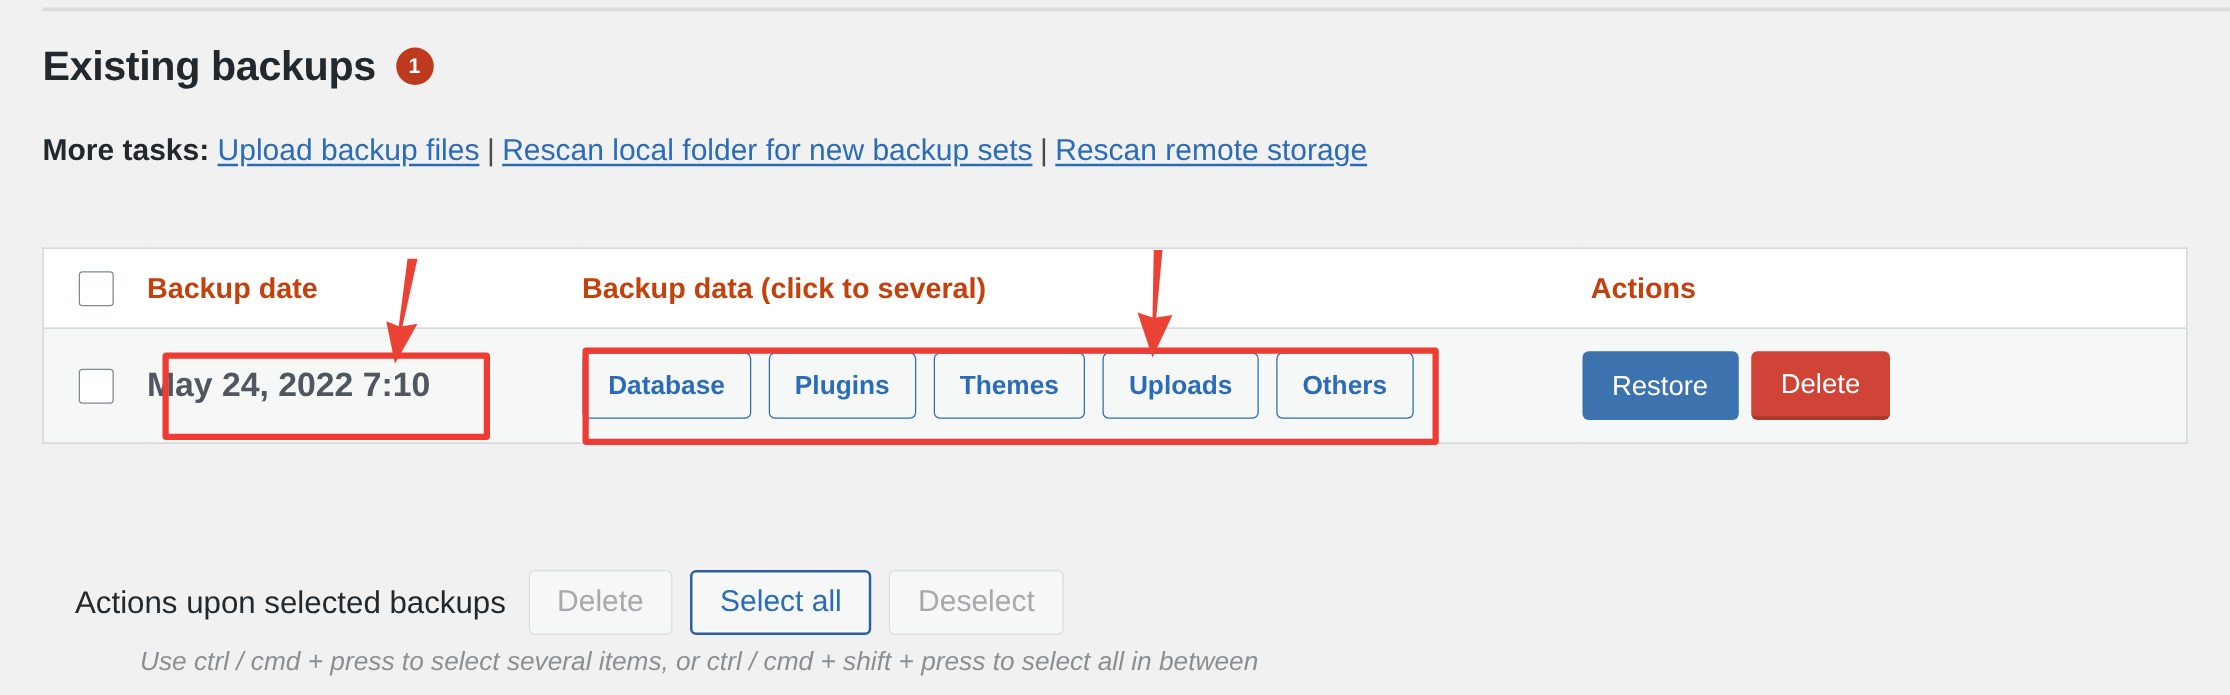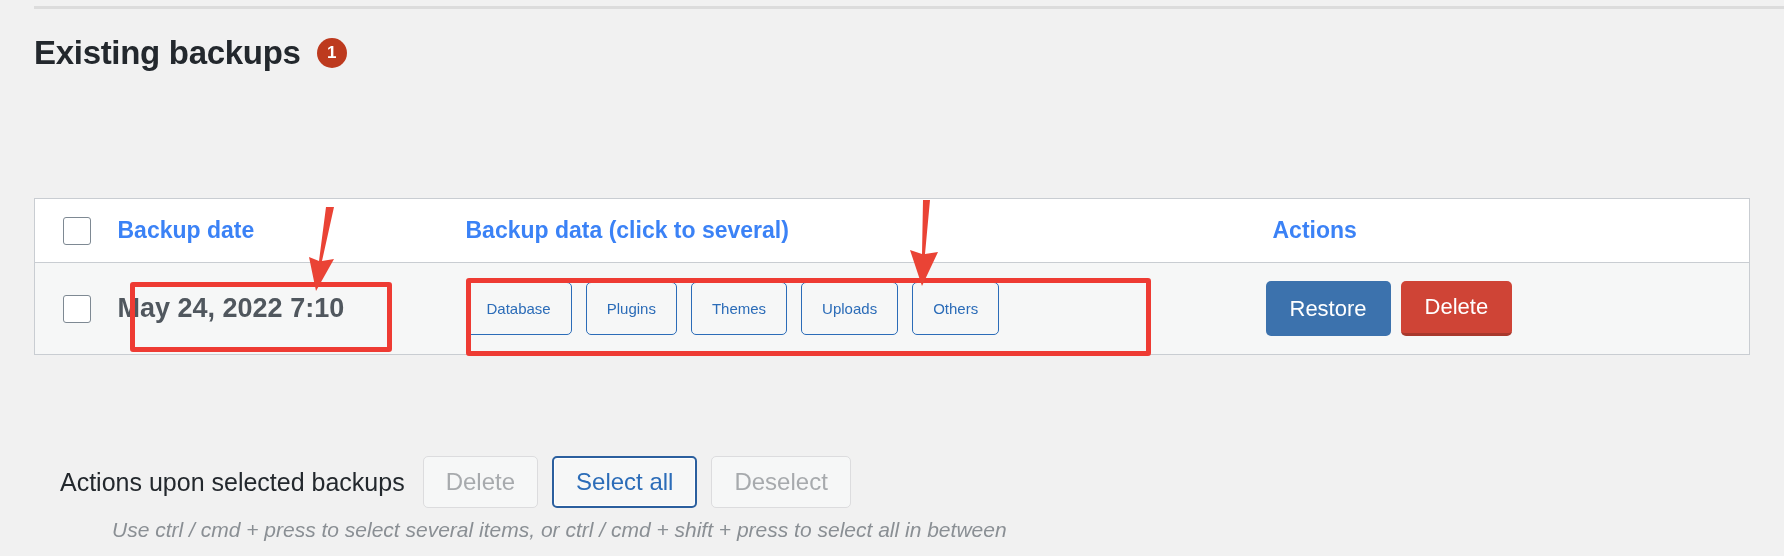--- a/index.html
+++ b/index.html
@@ -108,21 +108,21 @@
     text-align: left;
     vertical-align: middle;
   }
   .backup-table thead tr {
     background: #ffffff;
   }
   .backup-table thead th {
     height: 64px;
     font-size: 23px;
     font-weight: bold;
-    color: #3b82f6;
+    color: #c2410c;
     border-bottom: 1px solid #c9cdd2;
   }
   .backup-table tbody tr {
     background: #f6f7f7;
   }
   .backup-table tbody td {
     height: 92px;
   }
 
   .col-check { width: 82px; padding-left: 28px; }
@@ -158,24 +158,25 @@
   .btn-data {
     display: inline-flex;
     align-items: center;
     justify-content: center;
     height: 53px;
     padding: 0 20px;
     border: 1px solid #2b6cb8;
     border-radius: 5px;
     background: #f6f7f7;
     color: #2b6cb8;
-    font-size: 15px;
+    font-size: 21px;
     font-family: "Liberation Sans", sans-serif;
     cursor: pointer;
     white-space: nowrap;
+    font-weight: bold;
   }
 
   
   .action-btns {
     display: flex;
     gap: 10px;
     align-items: center;
   }
   .btn-restore, .btn-delete {
     display: inline-flex;
@@ -267,20 +268,24 @@
 
 <div class="page">
 
   <div class="top-divider"></div>
 
   <div class="heading-row">
     <span class="heading-title">Existing backups</span>
     <span class="count-badge">1</span>
   </div>
 
+  <div class="more-tasks">
+    <span class="label">More tasks:</span>
+    <a href="#">Upload backup files</a><span class="sep">|</span><a href="#">Rescan local folder for new backup sets</a><span class="sep">|</span><a href="#">Rescan remote storage</a>
+  </div>
 
   <table class="backup-table">
     <thead>
       <tr>
         <th class="col-check">
           <span class="cb"></span>
         </th>
         <th class="col-date">Backup date</th>
         <th class="col-data">Backup data (click to several)</th>
         <th class="col-actions th-actions">Actions</th>

